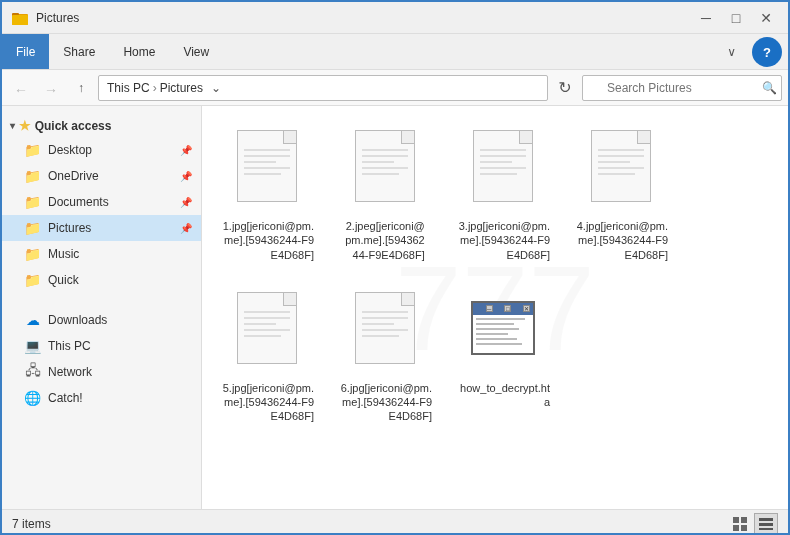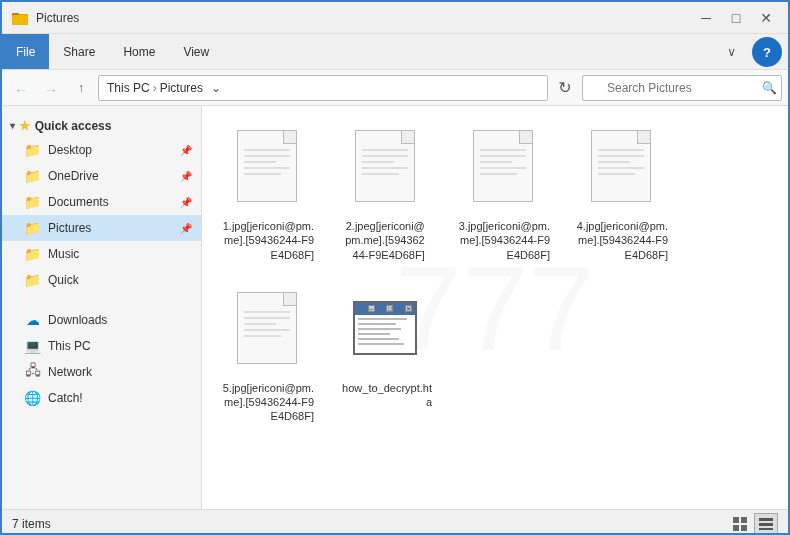--- a/index.html
+++ b/index.html
@@ -597,20 +597,34 @@
             <div class="doc-line"></div>
             <div class="doc-line" style="width:70%"></div>
             <div class="doc-line"></div>
             <div class="doc-line" style="width:80%"></div>
           </div>
         </div>
       </div>
       <div class="file-label">5.jpg[jericoni@pm.me].[59436244-F9E4D68F]</div>
     </div>
 
+    <div class="file-item">
+      <div class="file-icon">
+        <div class="doc-icon">
+          <div class="doc-icon-lines">
+            <div class="doc-line"></div>
+            <div class="doc-line"></div>
+            <div class="doc-line" style="width:70%"></div>
+            <div class="doc-line"></div>
+            <div class="doc-line" style="width:80%"></div>
+          </div>
+        </div>
+      </div>
+      <div class="file-label">6.jpg[jericoni@pm.me].[59436244-F9E4D68F]</div>
+    </div>
 
     <div class="file-item">
       <div class="file-icon hta-icon-container">
         <div class="hta-window">
           <div class="hta-titlebar">
             <div class="hta-btn">─</div>
             <div class="hta-btn">□</div>
             <div class="hta-btn">✕</div>
           </div>
           <div class="hta-content">

